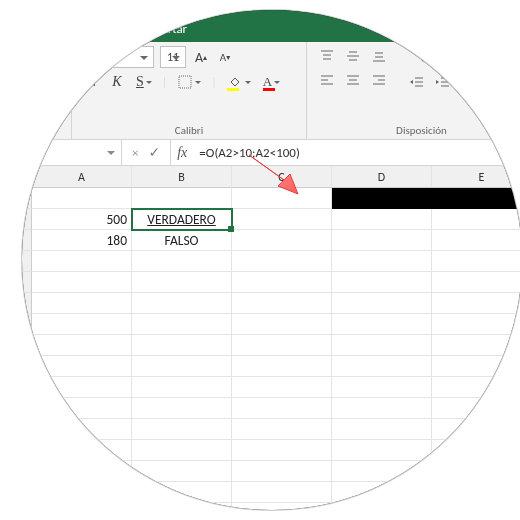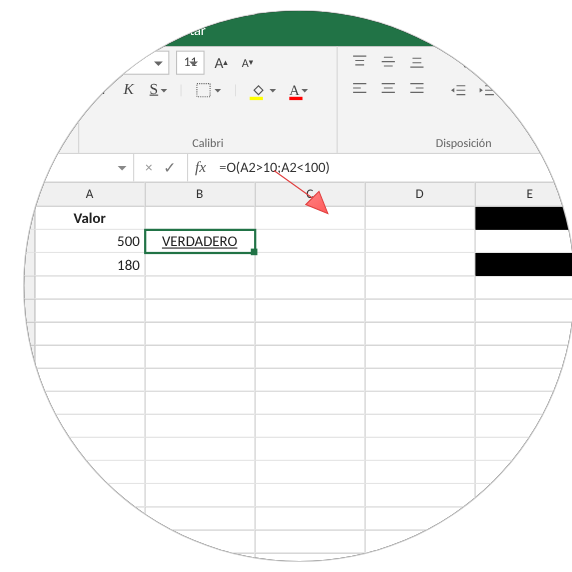--- a/index.html
+++ b/index.html
@@ -329,34 +329,34 @@
       </div>
       <div class="cols">
         <div class="colhdr-row">
           <div class="colhdr cA">A</div>
           <div class="colhdr cB">B</div>
           <div class="colhdr cC">C</div>
           <div class="colhdr cD">D</div>
           <div class="colhdr cE">E</div>
         </div>
         <div class="row">
-          <div class="cell cA hdr-bold">Valor</div>
           <div class="cell cC"></div>
           <div class="cell cD"></div>
           <div class="cell cE"></div>
         </div>
         <div class="row">
           <div class="cell cA num-right">500</div>
           <div class="cell cB center active-cell">VERDADERO</div>
           <div class="cell cC"></div>
           <div class="cell cD"></div>
           <div class="cell cE"></div>
         </div>
         <div class="row">
           <div class="cell cA num-right">180</div>
+          <div class="cell cB center">FALSO</div>
           <div class="cell cC"></div>
           <div class="cell cD"></div>
           <div class="cell cE"></div>
         </div>
 
         <div class="row">
             <div class="cell cA"></div>
             <div class="cell cB"></div>
             <div class="cell cC"></div>
             <div class="cell cD"></div>

